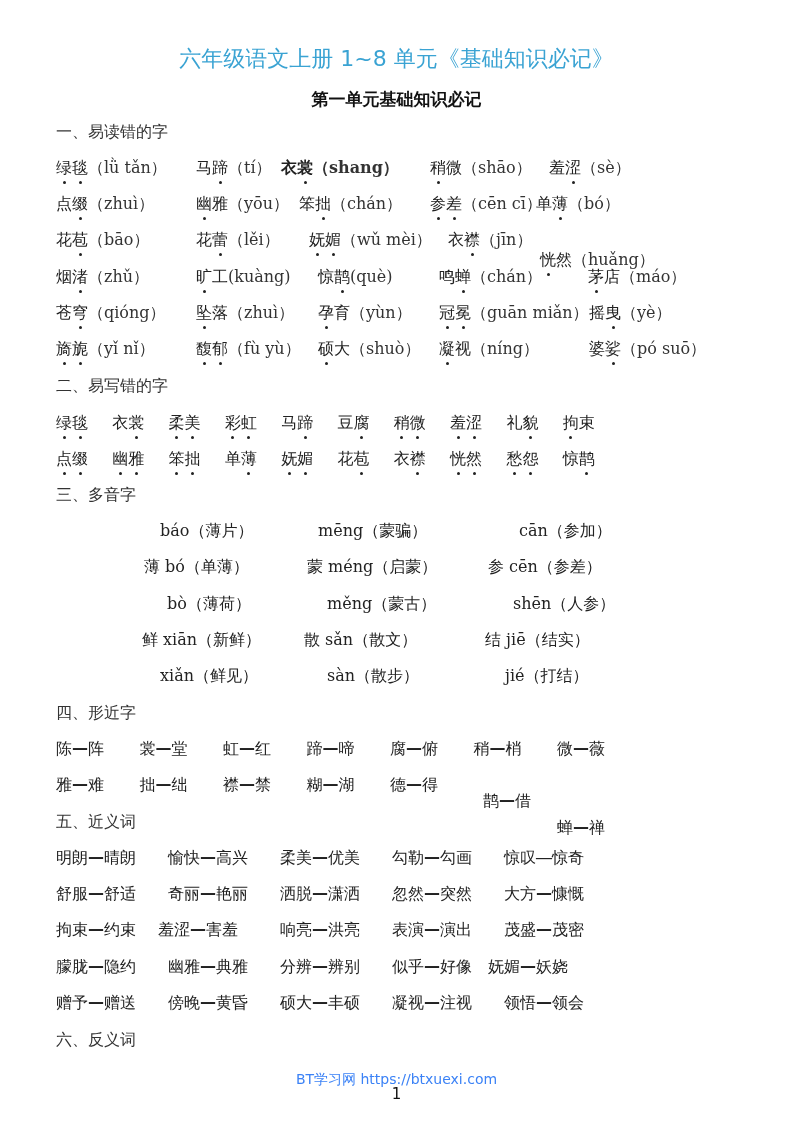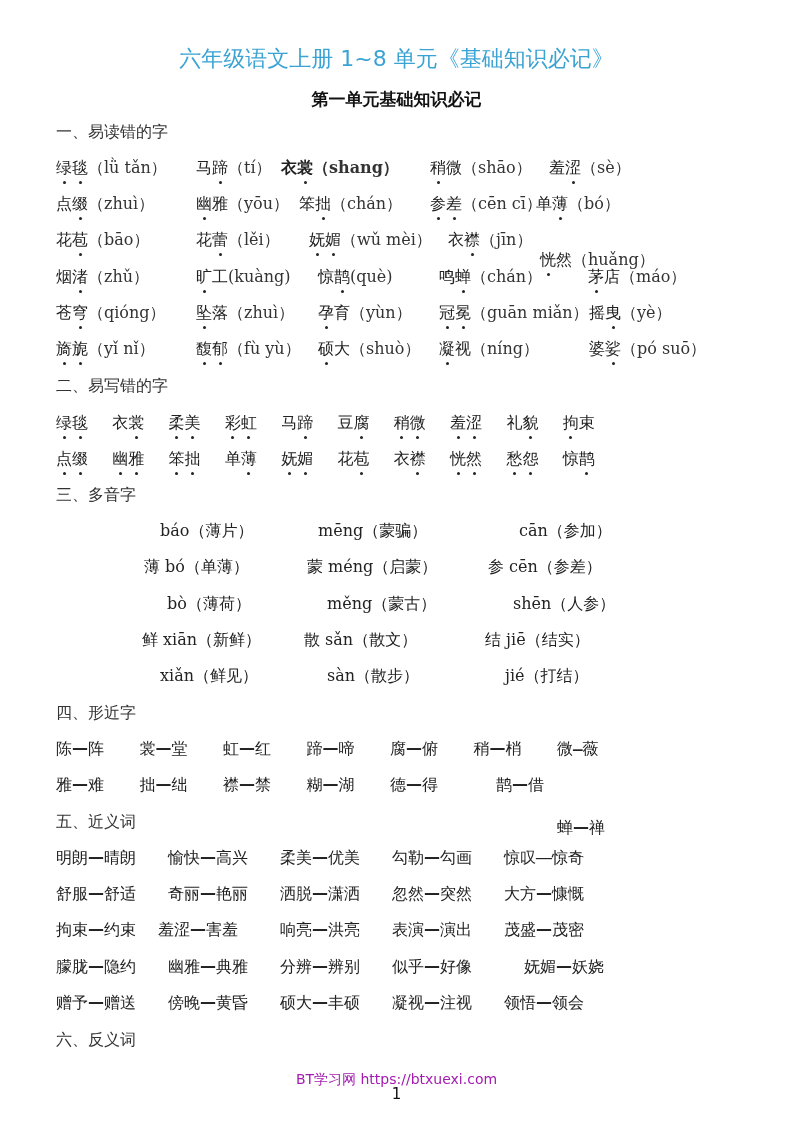--- a/index.html
+++ b/index.html
@@ -26,21 +26,21 @@
   .dot-word { position: relative; }
   .dot-word .ch { position: relative; display: inline-block; }
   .dot-word .ch.dotted::after {
     content: ""; position: absolute; left: 50%; bottom: -5px; width: 3px; height: 3px;
     margin-left: -1.5px; background: #222; border-radius: 50%;
   }
   .py { color: #333; }
   .footer {
     position: absolute; top: 1071px; left: 0; width: 793px; text-align: center;
     font-family: "DejaVu Sans", "Liberation Sans", sans-serif;
-    font-size: 14px; color: #a21caf;
+    font-size: 14px; color: #3b82f6;
   }
   .pagenum {
     position: absolute; top: 1085px; left: 0; width: 793px; text-align: center;
     font-family: "DejaVu Sans", "Liberation Sans", sans-serif;
     font-size: 15px; color: #111;
   }
   .dash { font-weight: bold; }
 </style>
 </head>
 <body>
@@ -154,29 +154,29 @@
 
   <div class="section-head" style="top:703px">四、形近字</div>
   <div id="similar">
       <div class="row" style="top: 739px;">
         <span class="cell" style="left: 0px;"><span>陈</span><span class="dash">—</span><span>阵</span></span>
         <span class="cell" style="left: 83.5px;"><span>裳</span><span class="dash">—</span><span>堂</span></span>
         <span class="cell" style="left: 167px;"><span>虹</span><span class="dash">—</span><span>红</span></span>
         <span class="cell" style="left: 250.5px;"><span>蹄</span><span class="dash">—</span><span>啼</span></span>
         <span class="cell" style="left: 334px;"><span>腐</span><span class="dash">—</span><span>俯</span></span>
         <span class="cell" style="left: 417.5px;"><span>稍</span><span class="dash">—</span><span>梢</span></span>
-        <span class="cell" style="left: 501px; font-family: Liberation Mono, monospace;"><span>微</span><span class="dash">—</span><span>薇</span></span>
+        <span class="cell" style="left: 501px;"><span>微</span><span class="dash">—</span><span>薇</span></span>
       </div>
       <div class="row" style="top: 775px;">
         <span class="cell" style="left: 0px;"><span>雅</span><span class="dash">—</span><span>难</span></span>
         <span class="cell" style="left: 83.5px;"><span>拙</span><span class="dash">—</span><span>绌</span></span>
         <span class="cell" style="left: 167px;"><span>襟</span><span class="dash">—</span><span>禁</span></span>
         <span class="cell" style="left: 250.5px;"><span>糊</span><span class="dash">—</span><span>湖</span></span>
         <span class="cell" style="left: 334px;"><span>德</span><span class="dash">—</span><span>得</span></span>
-        <span class="cell" style="left: 440px;"><span>鹊</span><span class="dash">—</span><span>借</span></span>
+        <span class="cell" style="left: 427px; margin-top: 16px;"><span>鹊</span><span class="dash">—</span><span>借</span></span>
         <span class="cell" style="left: 501px; margin-top: 43px;"><span>蝉</span><span class="dash">—</span><span>禅</span></span>
       </div>
     </div>
 
   <div class="section-head" style="top:812px">五、近义词</div>
   <div id="synonyms">
       <div class="row" style="top: 848px;">
         <span class="cell" style="left: 0px;"><span>明朗</span><span class="dash">—</span><span>晴朗</span></span>
         <span class="cell" style="left: 112px;"><span>愉快</span><span class="dash">—</span><span>高兴</span></span>
         <span class="cell" style="left: 224px;"><span>柔美</span><span class="dash">—</span><span>优美</span></span>
@@ -195,21 +195,21 @@
         <span class="cell" style="left: 102px;"><span>羞涩</span><span class="dash">—</span><span>害羞</span></span>
         <span class="cell" style="left: 224px;"><span>响亮</span><span class="dash">—</span><span>洪亮</span></span>
         <span class="cell" style="left: 336px;"><span>表演</span><span class="dash">—</span><span>演出</span></span>
         <span class="cell" style="left: 448px;"><span>茂盛</span><span class="dash">—</span><span>茂密</span></span>
       </div>
       <div class="row" style="top: 956.6px;">
         <span class="cell" style="left: 0px;"><span>朦胧</span><span class="dash">—</span><span>隐约</span></span>
         <span class="cell" style="left: 112px;"><span>幽雅</span><span class="dash">—</span><span>典雅</span></span>
         <span class="cell" style="left: 224px;"><span>分辨</span><span class="dash">—</span><span>辨别</span></span>
         <span class="cell" style="left: 336px;"><span>似乎</span><span class="dash">—</span><span>好像</span></span>
-        <span class="cell" style="left: 468px;"><span>妩媚</span><span class="dash">—</span><span>妖娆</span></span>
+        <span class="cell" style="left: 432px;"><span>妩媚</span><span class="dash">—</span><span>妖娆</span></span>
       </div>
       <div class="row" style="top: 992.8px;">
         <span class="cell" style="left: 0px;"><span>赠予</span><span class="dash">—</span><span>赠送</span></span>
         <span class="cell" style="left: 112px;"><span>傍晚</span><span class="dash">—</span><span>黄昏</span></span>
         <span class="cell" style="left: 224px;"><span>硕大</span><span class="dash">—</span><span>丰硕</span></span>
         <span class="cell" style="left: 336px;"><span>凝视</span><span class="dash">—</span><span>注视</span></span>
         <span class="cell" style="left: 448px;"><span>领悟</span><span class="dash">—</span><span>领会</span></span>
       </div>
     </div>
 

